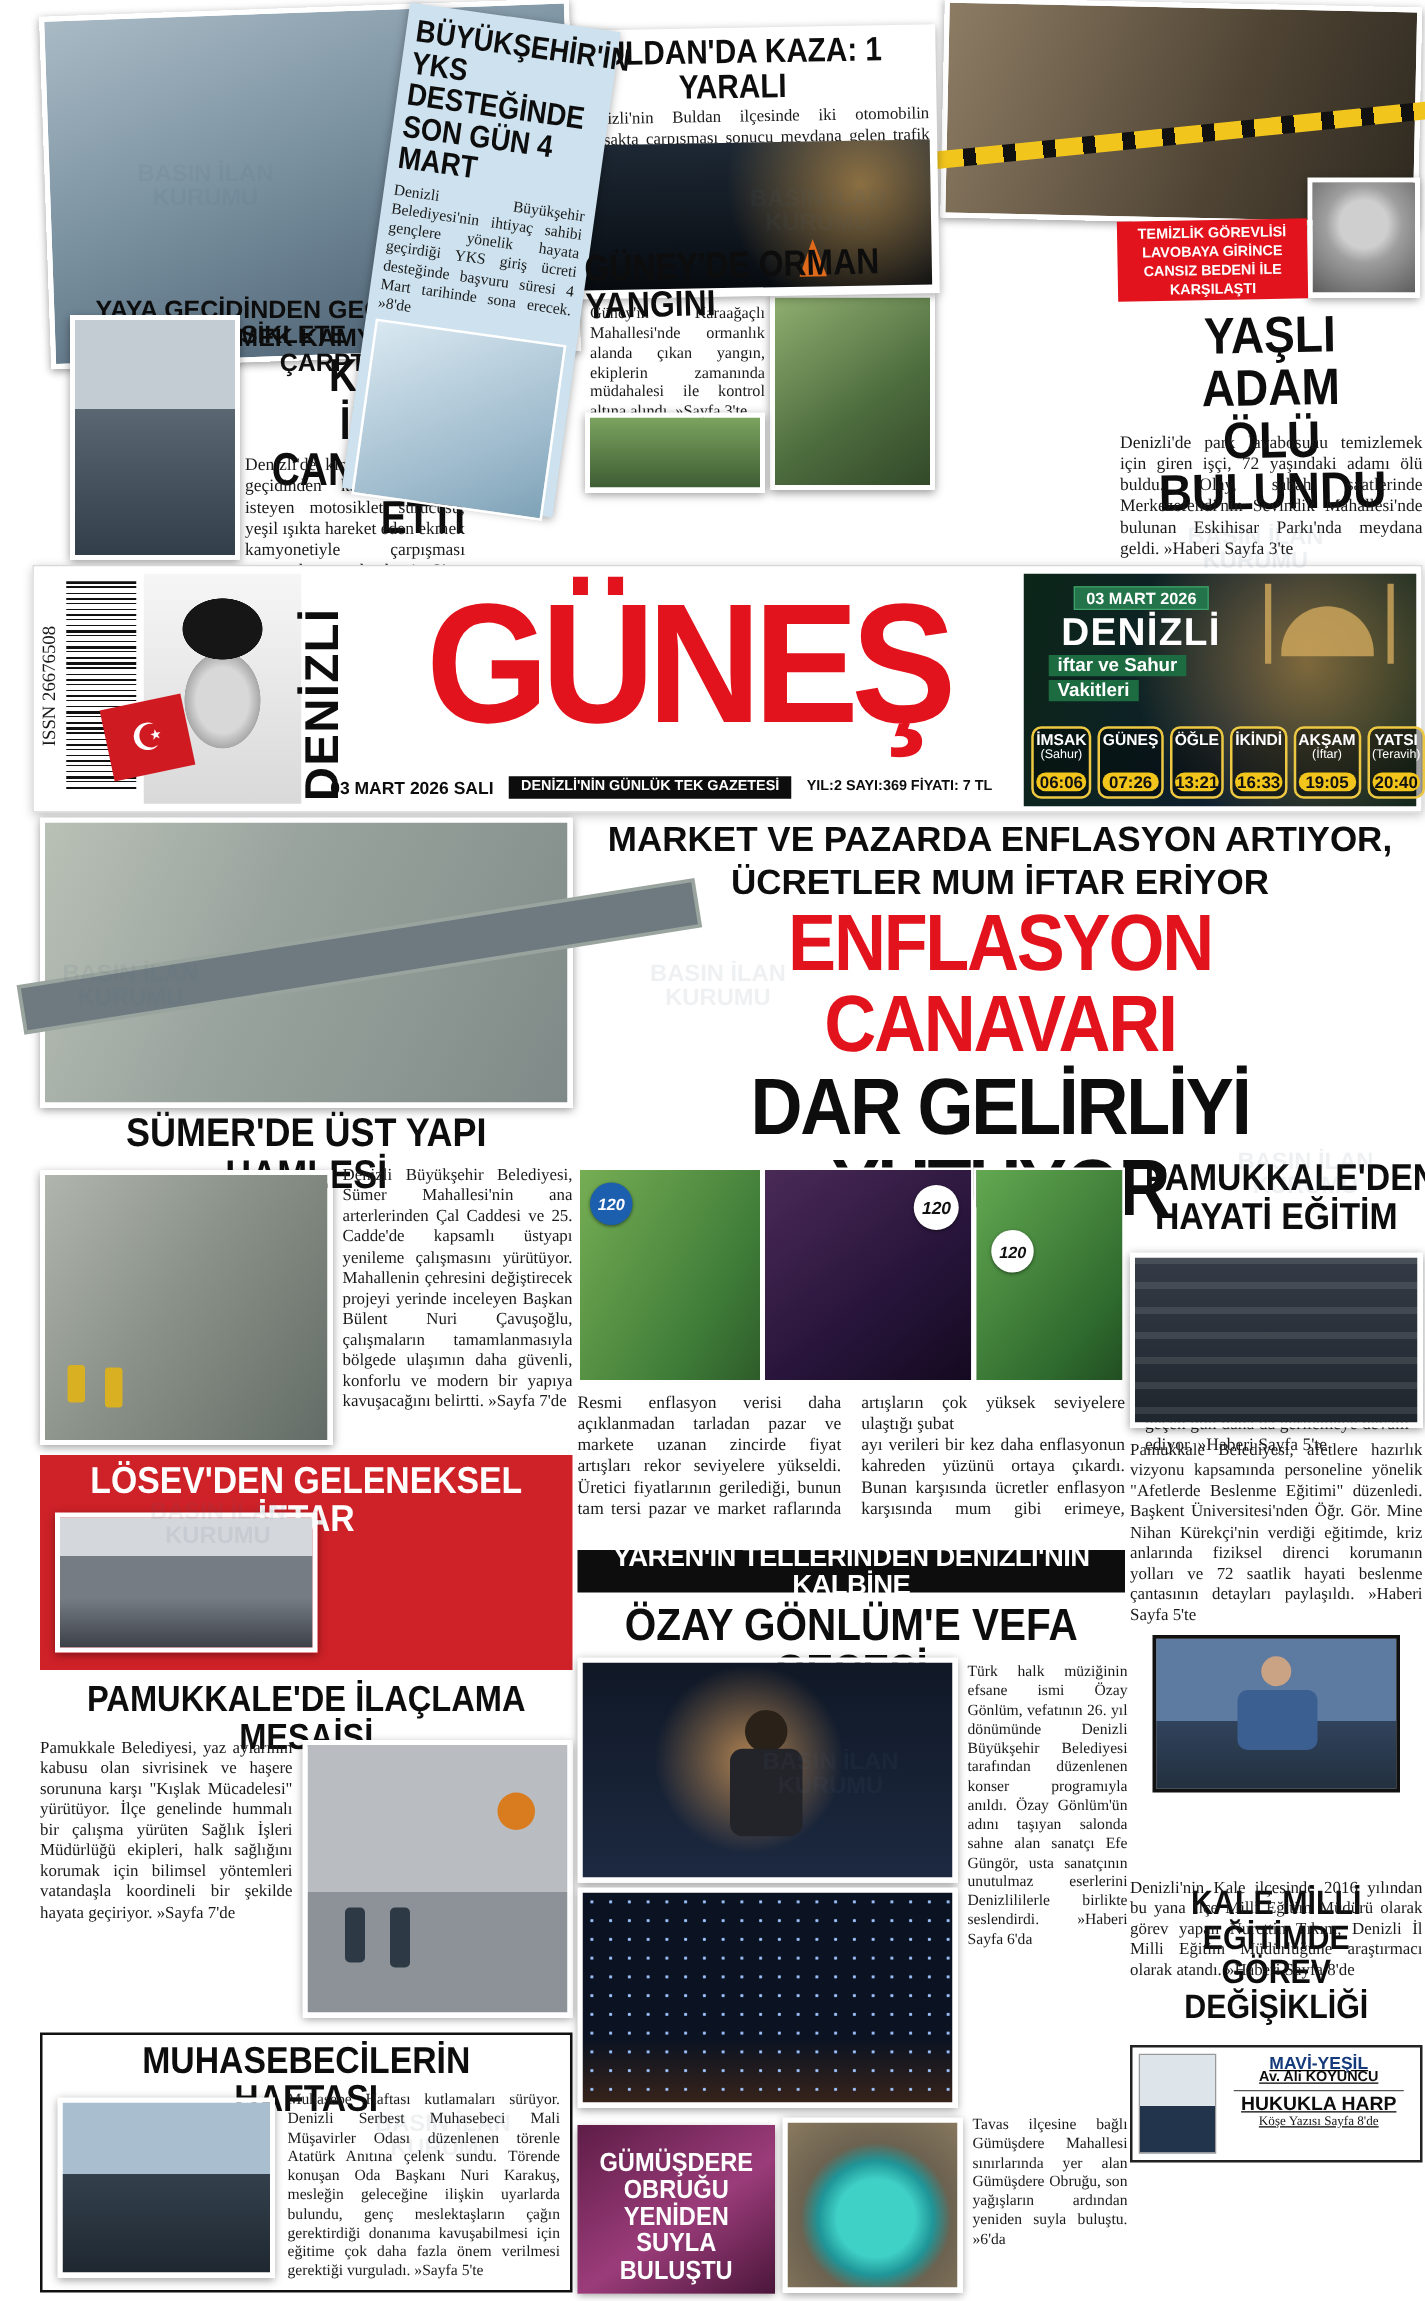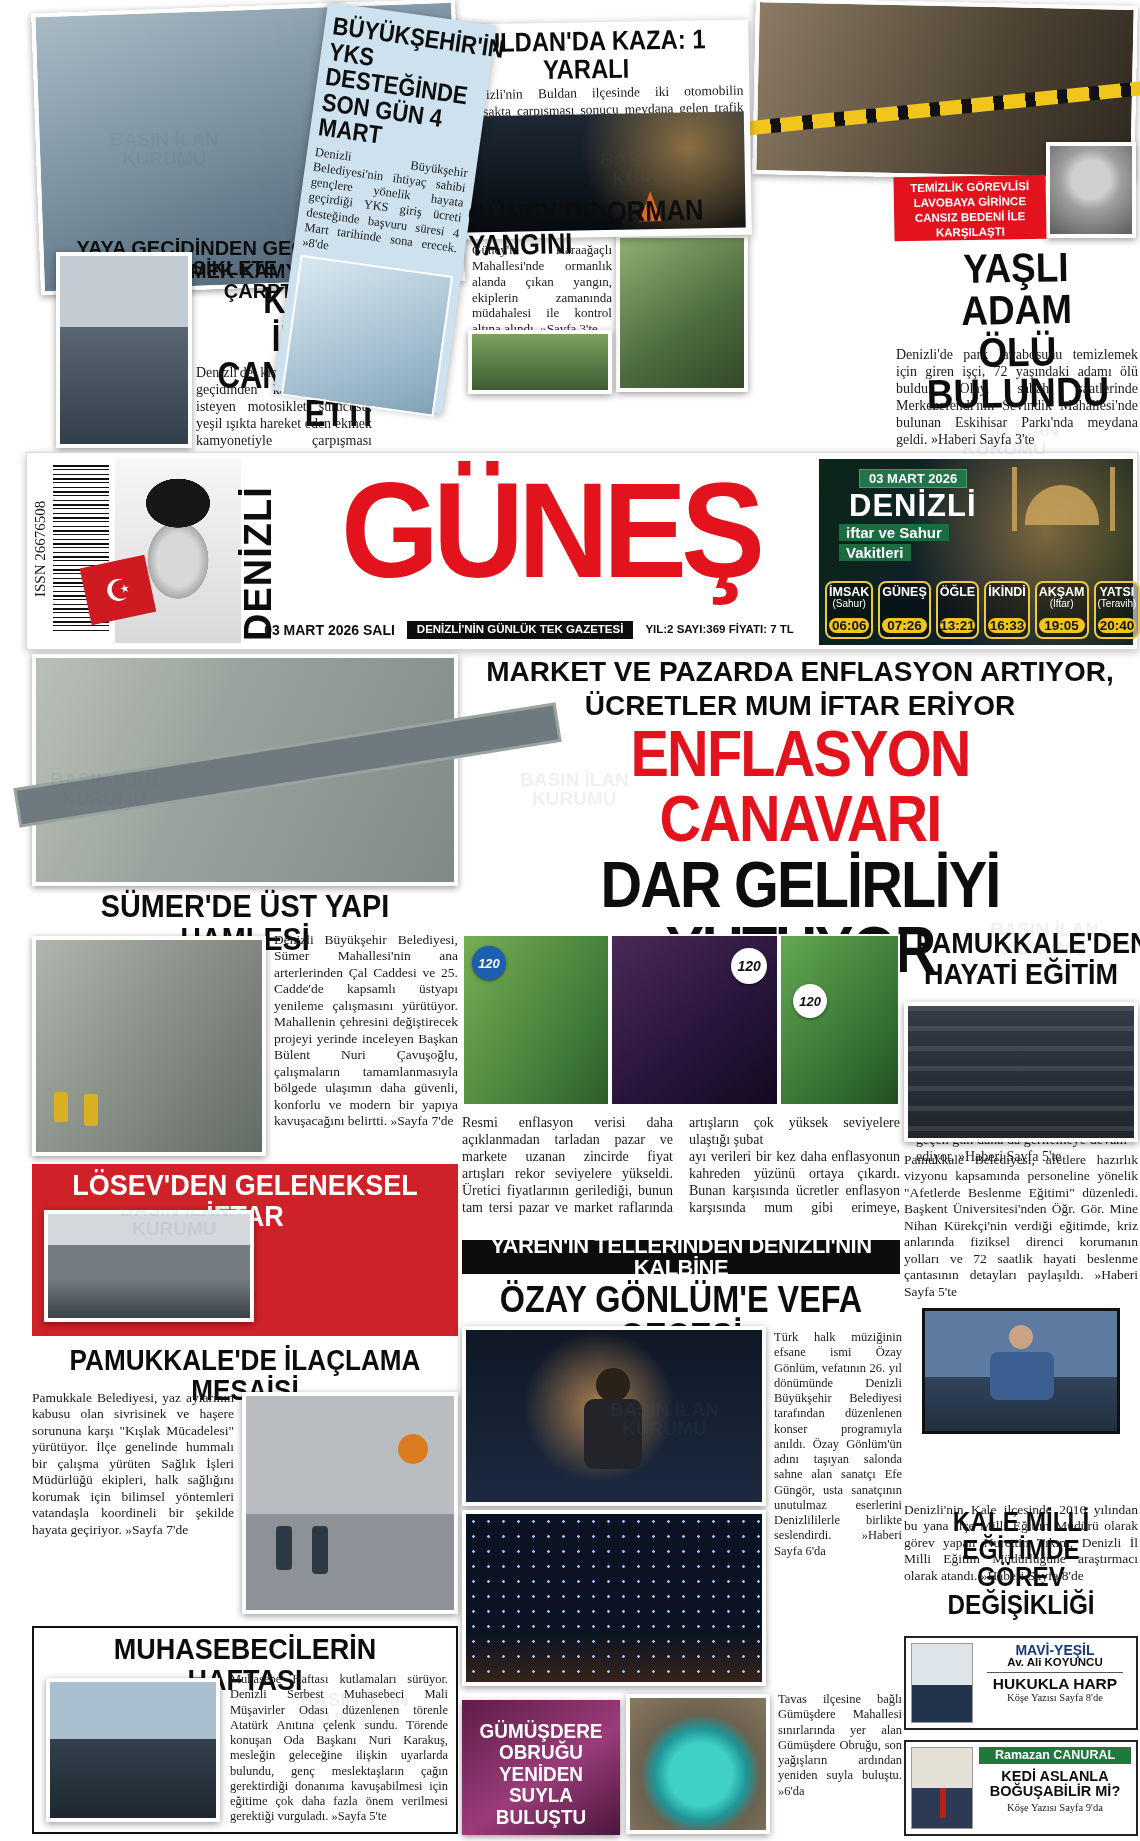--- a/index.html
+++ b/index.html
@@ -322,33 +322,23 @@
     </div>
     <div class="abs" style="left:904px;top:1509px;width:234px;">
       <span class="h sqz ctr" style="font-size:27px;">KALE MİLLİ EĞİTİMDE</span>
       <span class="h sqz ctr" style="font-size:27px;">GÖREV DEĞİŞİKLİĞİ</span>
     </div>
     <p class="abs serif" style="left:904px;top:1502px;width:234px;height:120px;font-size:13.5px;">Denizli'nin Kale ilçesinde 2016 yılından bu yana İlçe Milli Eğitim Müdürü olarak görev yapan Nurettin Tıkım, Denizli İl Milli Eğitim Müdürlüğüne araştırmacı olarak atandı. »Haberi Sayfa 8'de</p>
   </section>
 
   <section class="abs" style="left:904px;top:1636px;width:234px;height:94px;border:2px solid #222;background:#fff;display:flex;padding:5px;gap:6px;">
     <div class="ph-port1" style="width:62px;height:80px;flex:none;border:1px solid #999;"></div>
-    <div style="flex:1;text-align:center;">
+    <div style="flex:1;text-align:center;text-decoration:underline;">
       <div class="h" style="font-size:14px;color:#143a7c;">MAVİ-YEŞİL</div>
       <div class="h" style="font-size:11.5px;">Av. Ali KOYUNCU</div>
       <div style="border-top:1px solid #555;margin:3px 8px;"></div>
       <div class="h" style="font-size:15.5px;">HUKUKLA HARP</div>
       <div class="serif" style="font-size:10.5px;text-align:center;">Köşe Yazısı Sayfa 8'de</div>
     </div>
   </section>
 
-  <section class="abs" style="left:904px;top:1740px;width:234px;height:96px;border:2px solid #222;background:#fff;display:flex;padding:5px;gap:6px;">
-    <div class="ph-port2" style="width:62px;height:82px;flex:none;border:1px solid #999;position:relative;">
-      <div style="position:absolute;left:46%;top:50%;width:6px;height:30px;background:#b3211c;"></div>
-    </div>
-    <div style="flex:1;text-align:center;">
-      <div class="h" style="background:#1e7a3c;color:#fff;font-size:12.5px;padding:2px 0;">Ramazan CANURAL</div>
-      <div class="h" style="font-size:14.5px;margin-top:5px;">KEDİ ASLANLA BOĞUŞABİLİR Mİ?</div>
-      <div class="serif" style="font-size:10.5px;text-align:center;margin-top:4px;">Köşe Yazısı Sayfa 9'da</div>
-    </div>
-  </section>
 
 </div>
 
 </body></html>

